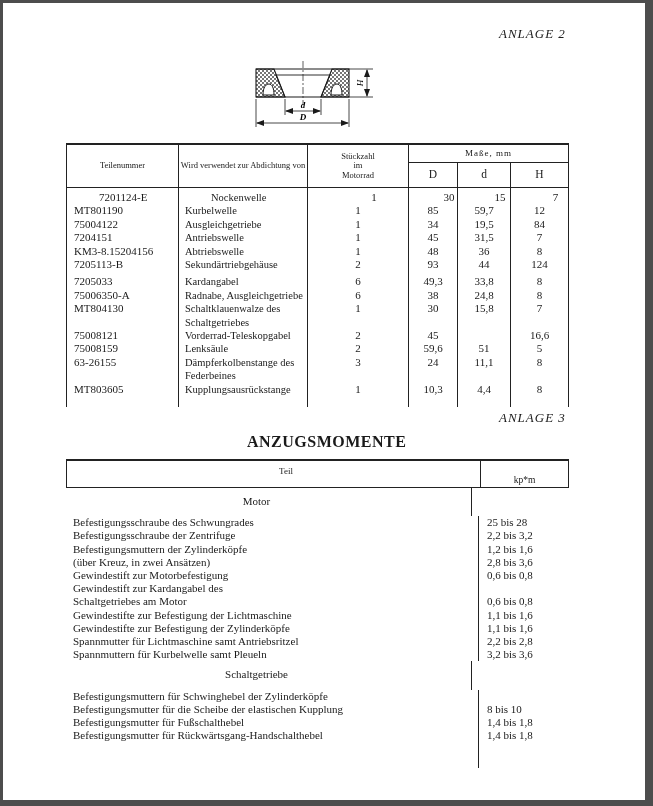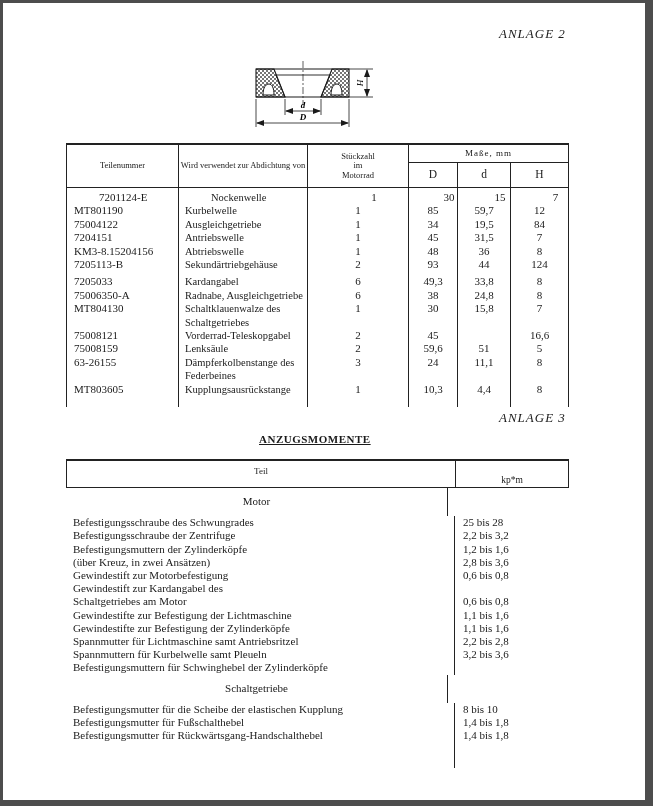--- a/index.html
+++ b/index.html
@@ -42,25 +42,25 @@
   .t1 tbody tr.gap td{padding-top:4px;}
   .t1 tbody tr.last td{padding-bottom:11px;}
 
   
   .t2{
     position:absolute;left:63px;top:456px;width:503px;
     font-size:11px;line-height:13.2px;color:#1a1a1a;
   }
   .t2-header{
     display:flex;border-top:2px solid #222;border-bottom:1.5px solid #222;
-    border-left:1px solid #222;border-right:1px solid #222;height:29px;box-sizing:border-box;
+    border-left:1px solid #222;border-right:1px solid #222;height:29px;box-sizing:border-box;padding-left:25px;
   }
   .t2-hcell1{width:388px;text-align:center;font-size:9px;padding-top:4px;}
   .t2-hcell2{flex:1;border-left:1.2px solid #222;text-align:center;font-size:9.5px;padding-top:13px;}
-  .t2-row{display:flex;}
+  .t2-row{display:flex;gap:24px;}
   .t2-lab{width:381px;padding-left:7px;box-sizing:content-box;}
   .t2-val{flex:1;border-left:1.2px solid #222;padding-left:8px;min-height:13.2px;}
   .t2-sec .t2-lab{text-align:center;padding:7px 0 8px 0;}
   .t2-fill{height:26px;}
 </style>
 </head>
 <body>
 
 <div class="page">
 
@@ -263,21 +263,21 @@
     <td class="c-num bl">1</td>
     <td class="c-num bl">10,3</td>
     <td class="c-num bl">4,4</td>
     <td class="c-num bl">8</td>
   </tr>
       </tbody>
   </table>
 
   <div class="abs anlage" style="left:496px;top:407px;">ANLAGE 3</div>
 
-  <div class="abs doc-title" style="left:256px;top:430px;font-size:11px;text-decoration:underline;">ANZUGSMOMENTE</div>
+  <div class="abs doc-title" style="left:244px;top:430px;font-size:16px;">ANZUGSMOMENTE</div>
 
   <div class="t2">
     <div class="t2-header">
       <div class="t2-hcell1">Teil</div>
       <div class="t2-hcell2">kp*m</div>
     </div>
     <div>
         <div class="t2-row t2-sec">
     <div class="t2-lab">Motor</div>
     <div class="t2-val"></div>
@@ -319,26 +319,26 @@
     <div class="t2-val">1,1 bis 1,6</div>
   </div>
         <div class="t2-row">
     <div class="t2-lab">Spannmutter für Lichtmaschine samt Antriebsritzel</div>
     <div class="t2-val">2,2 bis 2,8</div>
   </div>
         <div class="t2-row">
     <div class="t2-lab">Spannmuttern für Kurbelwelle samt Pleueln</div>
     <div class="t2-val">3,2 bis 3,6</div>
   </div>
-        <div class="t2-row">
-    <div class="t2-lab">Befestigungsmuttern für Schwinghebel der Zylinderköpfe</div>
-    <div class="t2-val"></div>
-  </div>
         <div class="t2-row t2-sec">
     <div class="t2-lab">Schaltgetriebe</div>
+    <div class="t2-val"></div>
+  </div>
+        <div class="t2-row">
+    <div class="t2-lab">Befestigungsmuttern für Schwinghebel der Zylinderköpfe</div>
     <div class="t2-val"></div>
   </div>
         <div class="t2-row">
     <div class="t2-lab">Befestigungsmutter für die Scheibe der elastischen Kupplung</div>
     <div class="t2-val">8 bis 10</div>
   </div>
         <div class="t2-row">
     <div class="t2-lab">Befestigungsmutter für Fußschalthebel</div>
     <div class="t2-val">1,4 bis 1,8</div>
   </div>

